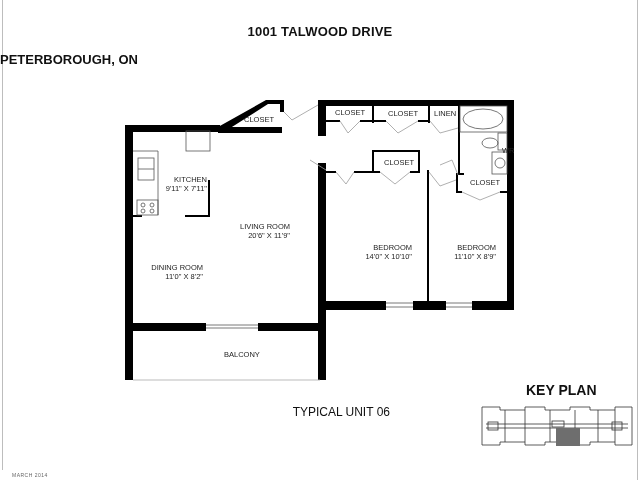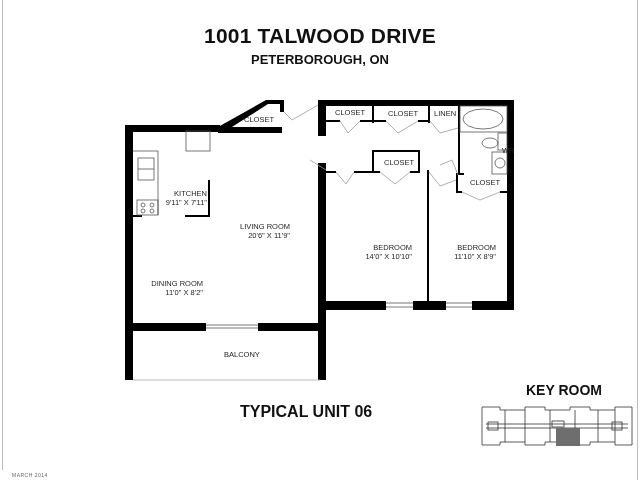--- a/index.html
+++ b/index.html
@@ -4,34 +4,34 @@
 <style>
   html, body { margin: 0; padding: 0; }
   body {
     width: 640px; height: 480px; background: #ffffff; position: relative;
     overflow: hidden; font-family: "Liberation Sans", sans-serif; color: #111;
   }
   .frame-l { position: absolute; left: 2px; top: 0; width: 1px; height: 470px; background: #bdbdbd; }
   .frame-r { position: absolute; left: 637px; top: 0; width: 1px; height: 480px; background: #bdbdbd; }
   .title {
     position: absolute; left: 0; width: 640px; top: 24px; text-align: center;
-    font-weight: bold; font-size: 21px; letter-spacing: 0.2px;
+    font-weight: bold; font-size: 13px; letter-spacing: 0.2px;
   }
   .subtitle {
-    position: absolute; left: 0; width: 640px; top: 52px; text-align: center;
+    position: absolute; left: 0; width: 640px; top: 52px; 
     font-weight: bold; font-size: 13px;
   }
   svg.plan { position: absolute; left: 0; top: 0; }
   .room-label {
     position: absolute; font-size: 7.5px; text-align: right; line-height: 9px;
     color: #222; white-space: nowrap;
   }
   .unit-info {
-    position: absolute; left: 240px; width: 150px; top: 404px; text-align: left;
-    font-weight: bold; font-size: 16px; line-height: 16px;
+    position: absolute; left: 240px; width: 150px; top: 404px; text-align: right;
+    font-weight: normal; font-size: 12px; line-height: 16px;
   }
   .key-title {
     position: absolute; left: 526px; top: 382px; font-weight: bold; font-size: 14px;
   }
   .date {
     position: absolute; left: 12px; top: 472px; font-size: 5px; color: #666; letter-spacing: 0.5px;
   }
 </style>
 </head>
 <body>
@@ -154,40 +154,40 @@
 </svg>
 
 <div class="room-label" style="left:244px;top:115px;">CLOSET</div>
 <div class="room-label" style="left:335px;top:108px;">CLOSET</div>
 <div class="room-label" style="left:388px;top:109px;">CLOSET</div>
 <div class="room-label" style="left:434px;top:109px;">LINEN</div>
 <div class="room-label" style="left:502px;top:146px;">WR</div>
 <div class="room-label" style="left:384px;top:158px;">CLOSET</div>
 <div class="room-label" style="left:470px;top:178px;">CLOSET</div>
 
-<div class="room-label" style="left:163px;top:175px;width:44px;margin-top:14px;">
+<div class="room-label" style="left:163px;top:175px;width:44px;">
   <div>KITCHEN</div>
   <div>9'11" X 7'11"</div>
 </div>
 <div class="room-label" style="left:230px;top:222px;width:60px;">
   <div>LIVING ROOM</div>
   <div>20'6" X 11'9"</div>
 </div>
-<div class="room-label" style="left:145px;top:263px;width:58px;margin-top:16px;">
+<div class="room-label" style="left:145px;top:263px;width:58px;">
   <div>DINING ROOM</div>
   <div>11'0" X 8'2"</div>
 </div>
 <div class="room-label" style="left:352px;top:243px;width:60px;">
   <div>BEDROOM</div>
   <div>14'0" X 10'10"</div>
 </div>
 <div class="room-label" style="left:436px;top:243px;width:60px;">
   <div>BEDROOM</div>
   <div>11'10" X 8'9"</div>
 </div>
 <div class="room-label" style="left:212px;top:350px;padding-left:12px;">BALCONY</div>
 
 <div class="unit-info">
   <div>TYPICAL UNIT 06</div>
 </div>
 
-<div class="key-title">KEY ROOM</div>
+<div class="key-title">KEY PLAN</div>
 <div class="date">MARCH 2014</div>
 
 </body></html>

